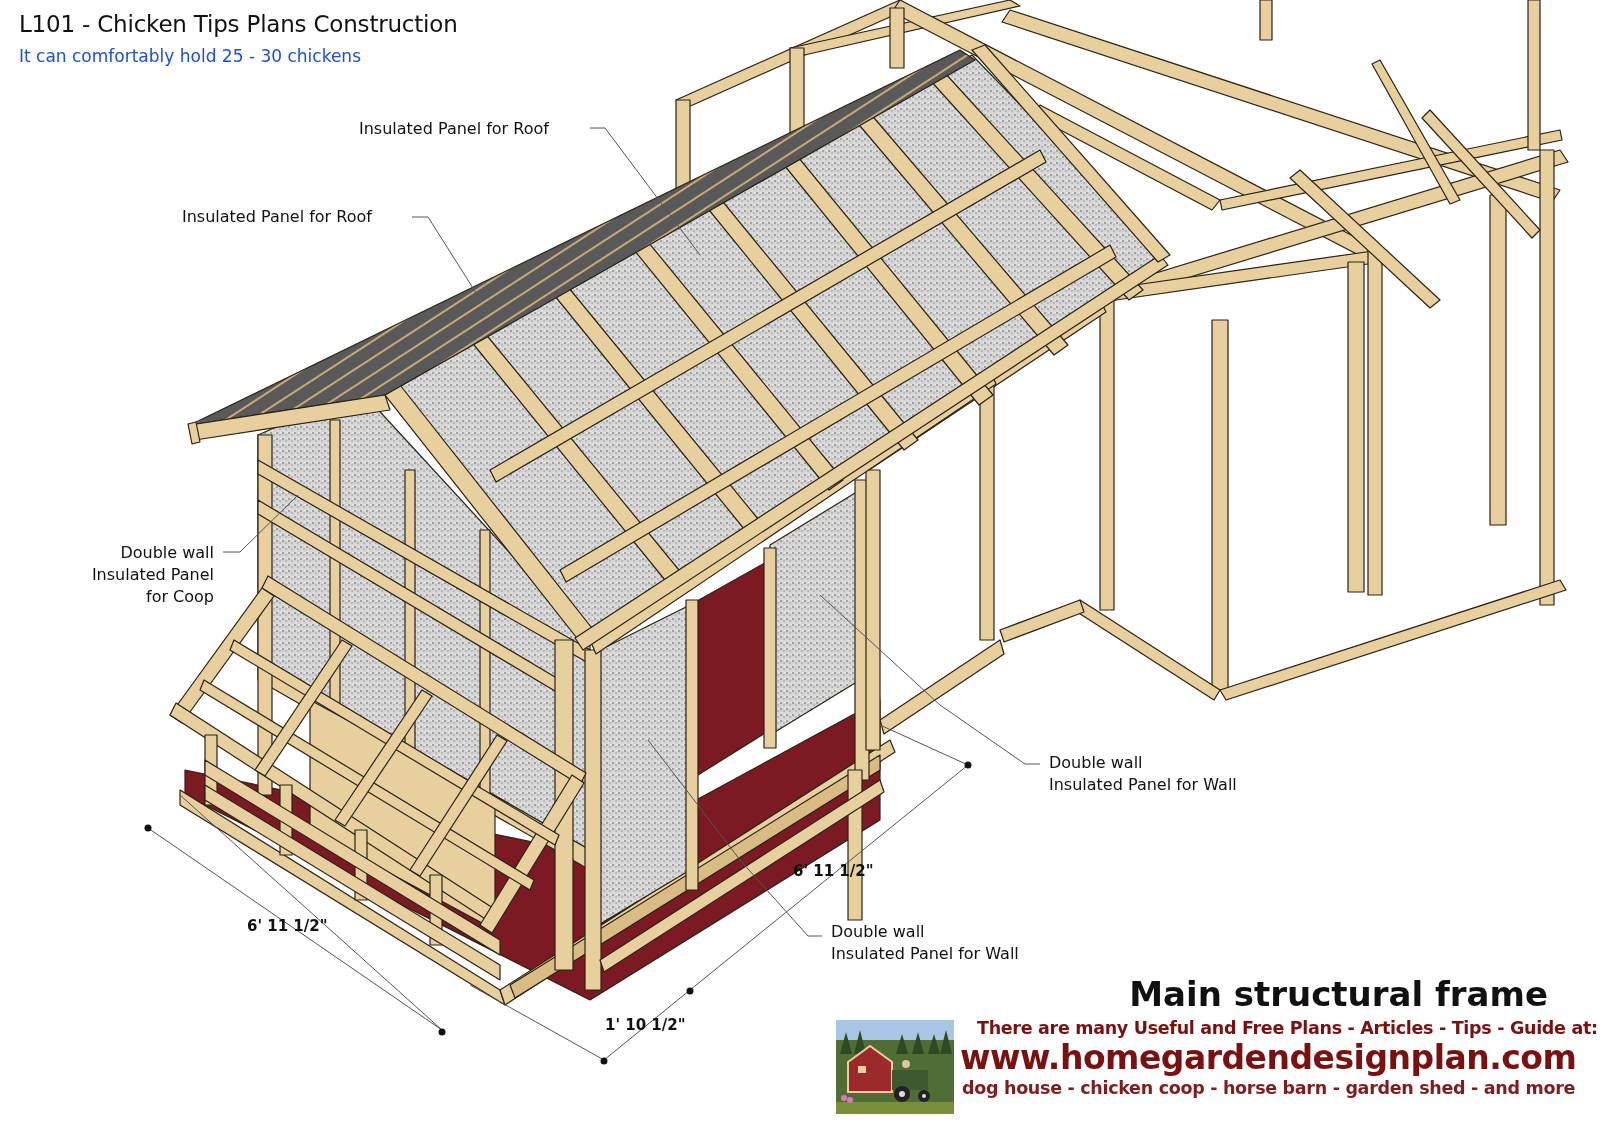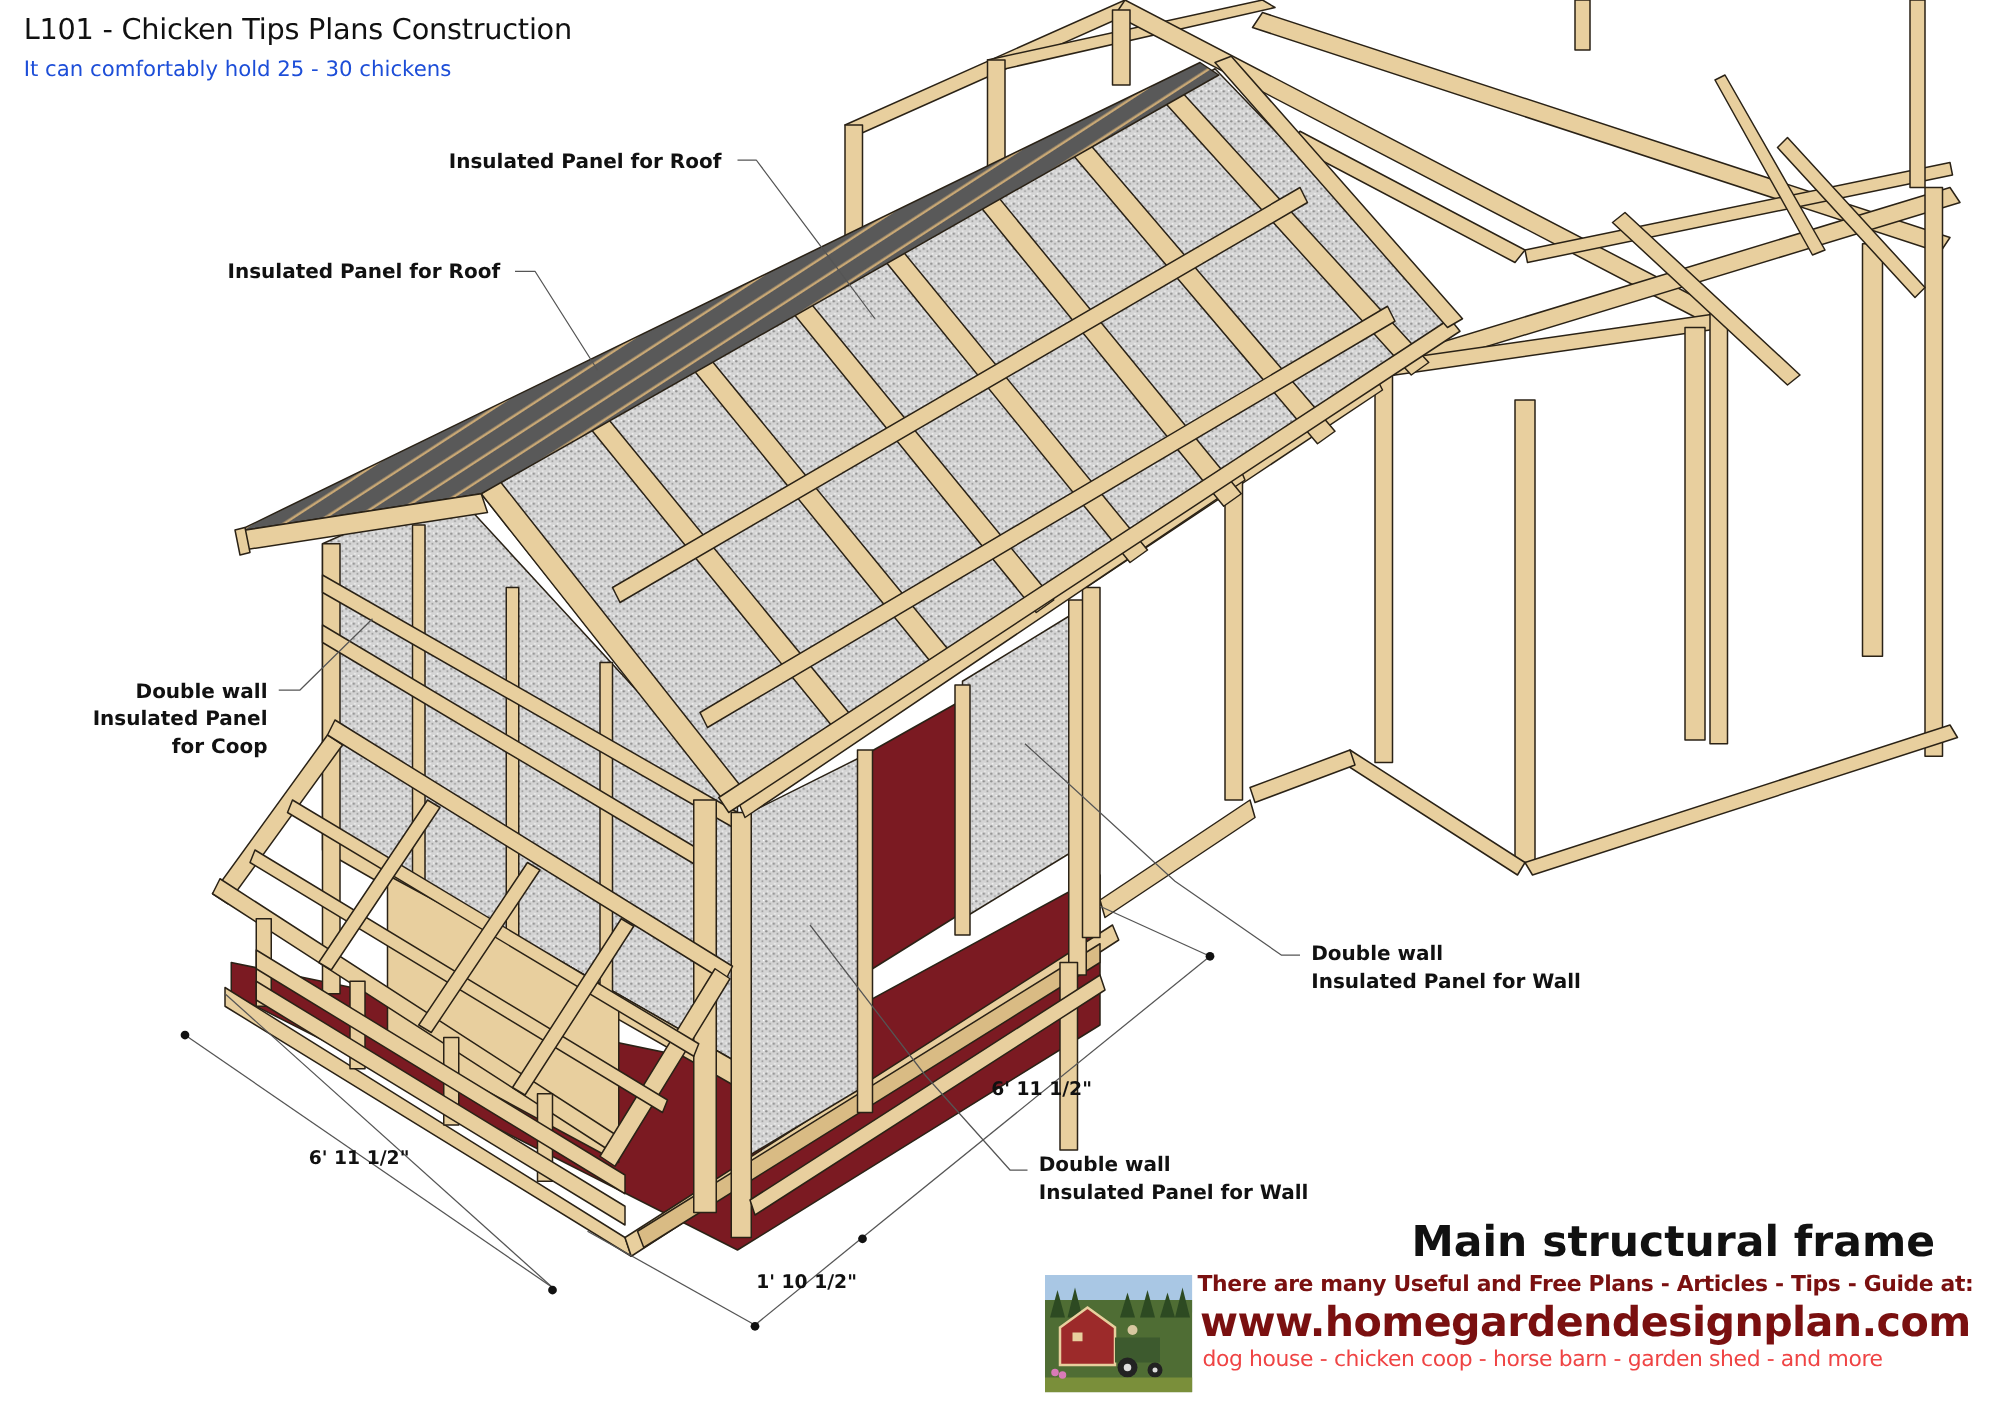--- a/index.html
+++ b/index.html
@@ -1,28 +1,28 @@
 <!DOCTYPE html>
 <html><head>
 <meta charset="utf-8">
 <style>
   html, body { margin: 0; padding: 0; background: #ffffff; }
   body { width: 1600px; height: 1134px; position: relative; overflow: hidden;
          font-family: "DejaVu Sans", "Liberation Sans", sans-serif; color: #111; }
   .title { position: absolute; left: 19px; top: 11px; font-size: 23px; font-weight: normal; color: #111; letter-spacing: -0.2px; }
   .subtitle { position: absolute; left: 19px; top: 46px; font-size: 17px; color: #1d4ed8; }
-  .label { position: absolute; font-weight: bold; font-size: 16px; line-height: 22px; color: #111; }
+  .label { position: absolute; font-weight: normal; font-size: 16px; line-height: 22px; color: #111; }
   .label.right { text-align: right; }
   .dim { position: absolute; font-weight: bold; font-size: 15px; color: #111; }
   .section-title { position: absolute; right: 52px; top: 974px; font-weight: bold; font-size: 34px; color: #111; }
   .banner { position: absolute; left: 836px; top: 1016px; width: 746px; height: 100px; }
   .banner-thumb { position: absolute; left: 0; top: 4px; width: 118px; height: 94px; overflow: hidden; }
-  .banner-line1 { position: absolute; left: 122px; top: 2px; font-weight: bold; font-size: 17.5px; color: #7a1010; white-space: nowrap; letter-spacing: -0.3px; }
+  .banner-line1 { position: absolute; left: 141px; top: 2px; font-weight: bold; font-size: 17.5px; color: #7a1010; white-space: nowrap; letter-spacing: -0.3px; }
   .banner-url { position: absolute; left: 124px; top: 22px; font-weight: bold; font-size: 33px; color: #7a1010; white-space: nowrap; letter-spacing: -0.5px; text-align: center; }
-  .banner-line3 { position: absolute; left: 126px; top: 62px; font-weight: normal; font-size: 17.5px; color: #ef4444; white-space: nowrap; letter-spacing: -0.3px; }
+  .banner-line3 { position: absolute; left: 126px; top: 62px; font-weight: bold; font-size: 17.5px; color: #7f1d1d; white-space: nowrap; letter-spacing: -0.3px; }
   svg.drawing { position: absolute; left: 0; top: 0; }
 </style>
 </head>
 <body>
 
 <svg class="drawing" width="1600" height="1134" viewBox="0 0 1600 1134" xmlns="http://www.w3.org/2000/svg">
   <defs>
     <pattern id="foam" width="6" height="6" patternUnits="userSpaceOnUse">
       <rect width="6" height="6" fill="#d4d4d4"></rect>
       <circle cx="1" cy="1" r="0.9" fill="#8a8a8a"></circle>

